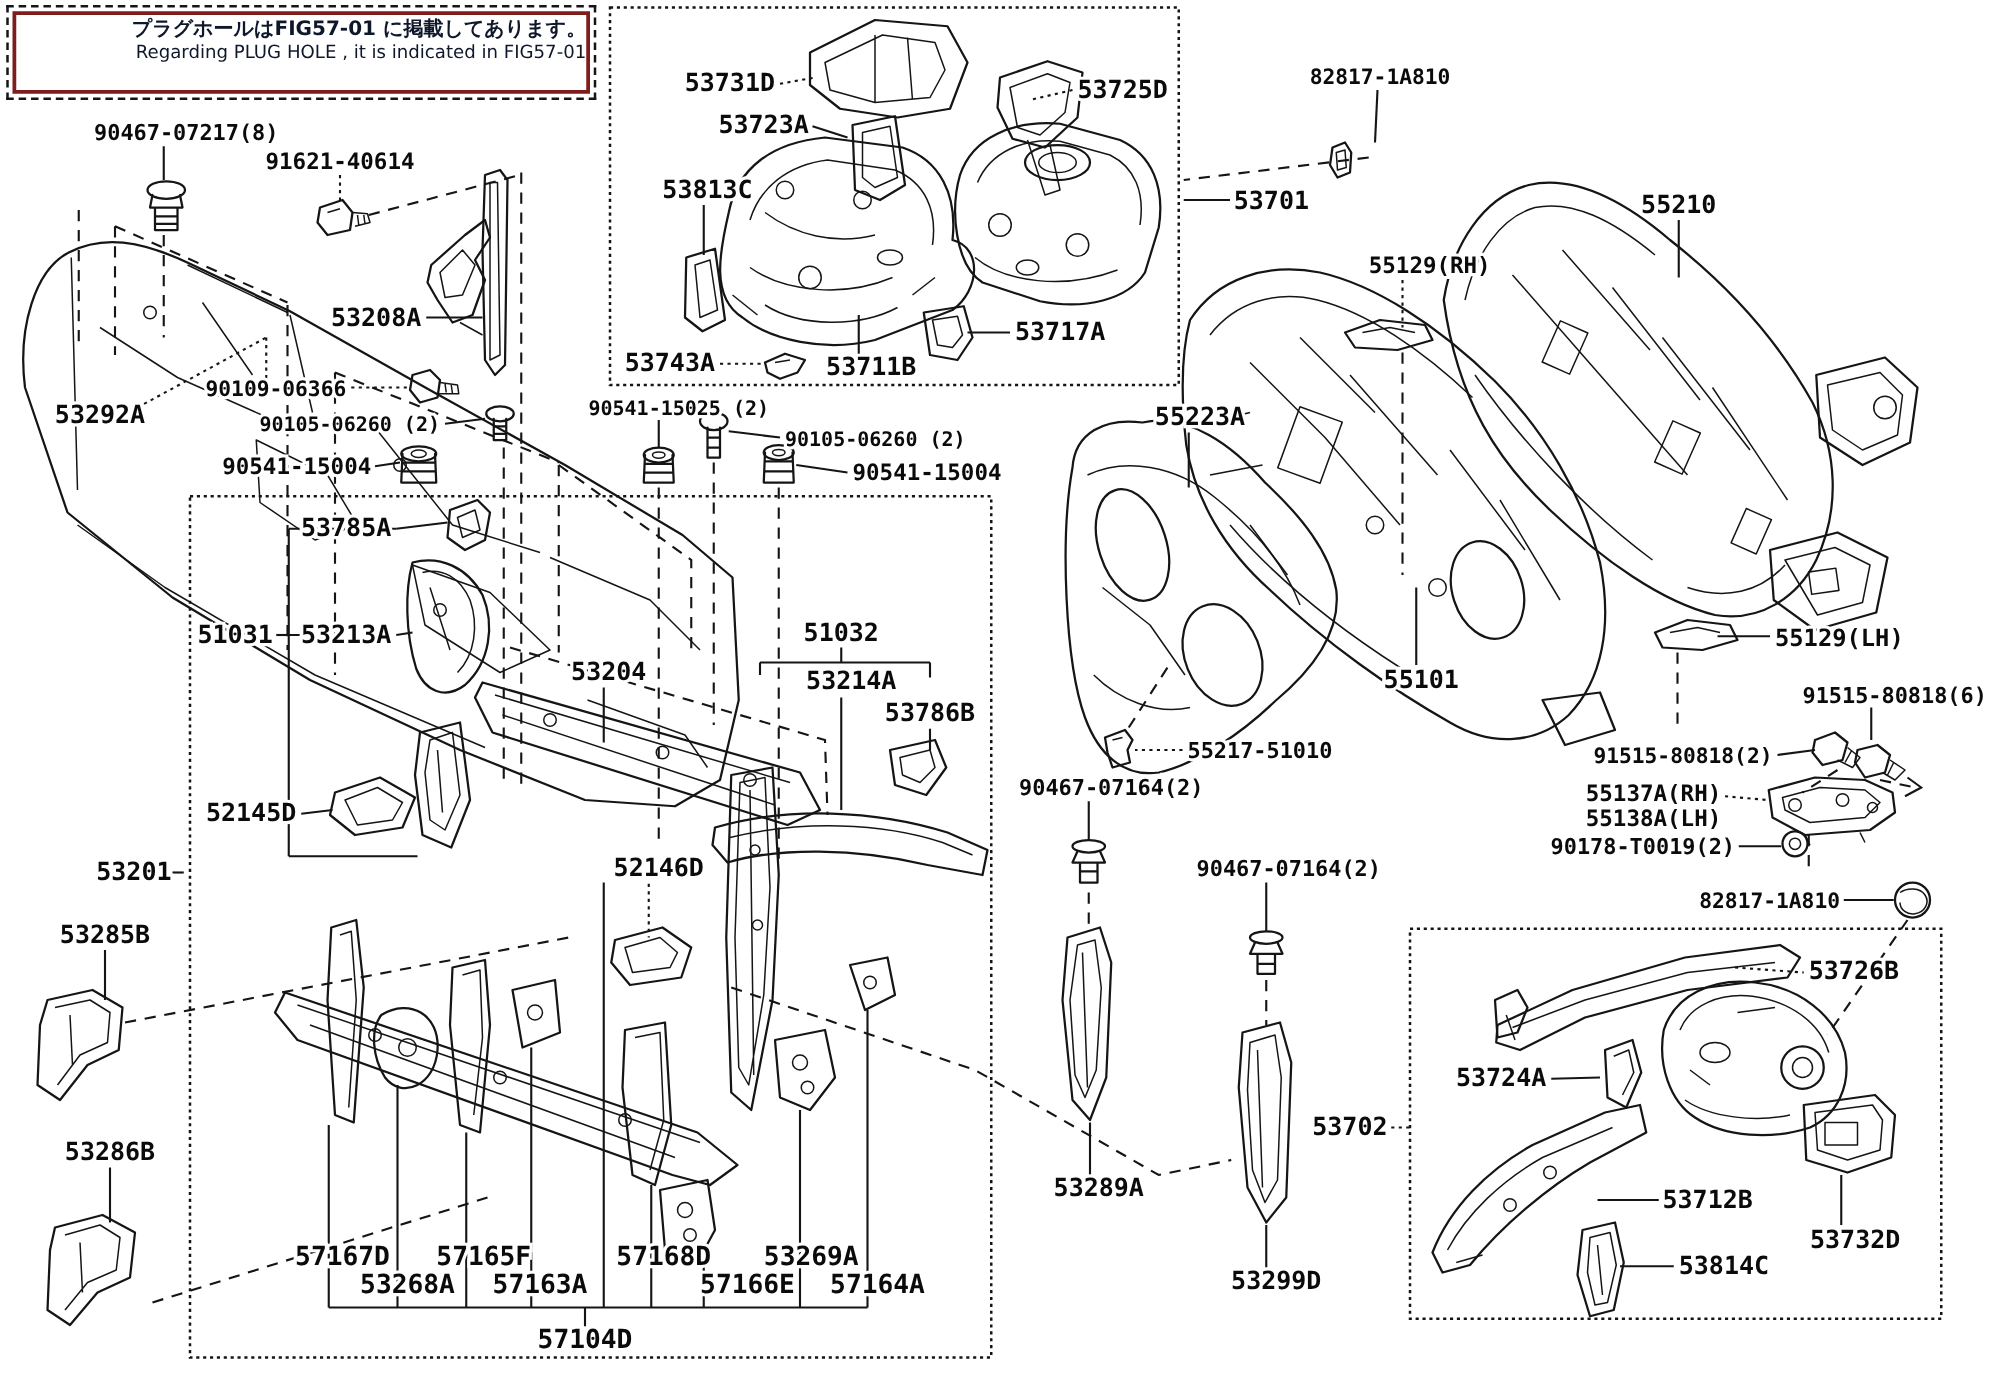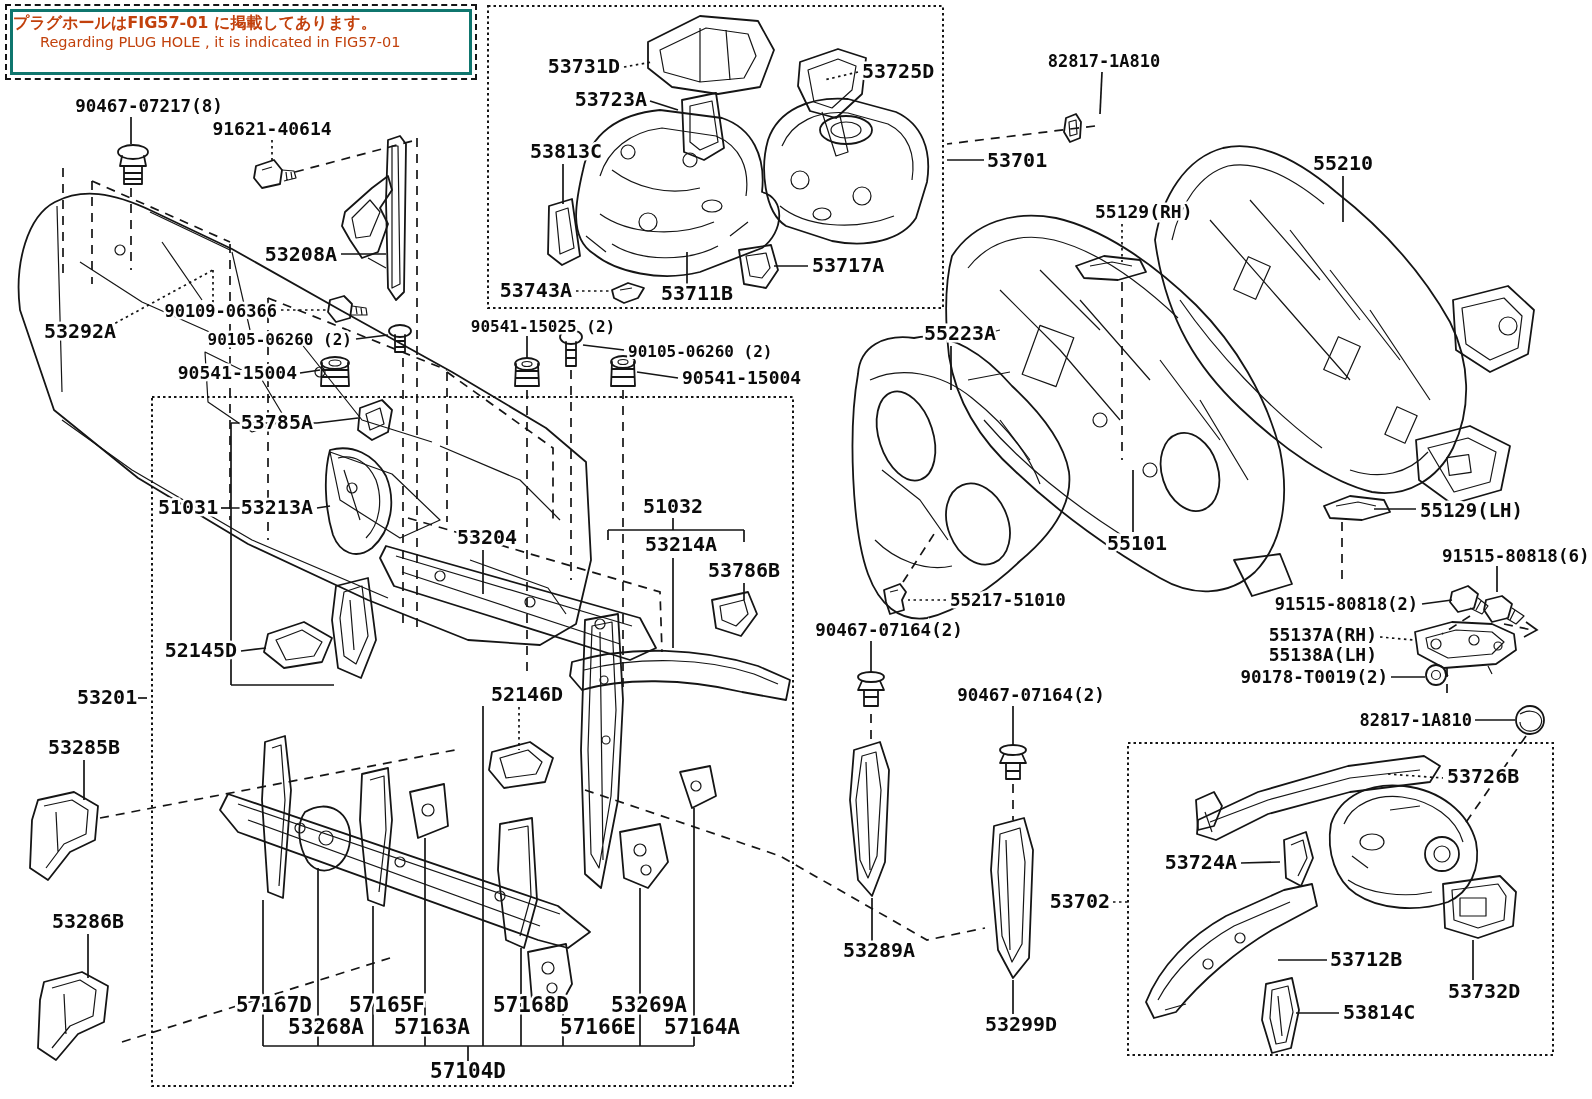--- a/index.html
+++ b/index.html
@@ -10,21 +10,21 @@
   .partthin{fill:none;stroke:#151515;stroke-width:1.2;stroke-linejoin:round;}
   .lead{fill:none;stroke:#151515;stroke-width:1.7;}
   .dot{fill:none;stroke:#151515;stroke-width:1.7;stroke-dasharray:2.5 3.5;}
   .dash{fill:none;stroke:#151515;stroke-width:1.7;stroke-dasharray:9 7;}
   .boxb{fill:none;stroke:#151515;stroke-width:2;stroke-dasharray:2.5 3;}
   .plabel{font-family:"DejaVu Sans Mono",monospace;font-weight:bold;fill:#0b0b0b;
           paint-order:stroke;stroke:#ffffff;stroke-width:5;}
   #note-box{position:absolute;left:5px;top:4px;width:472px;height:76px;
             border:2px dashed #151515;box-sizing:border-box;}
   #note-box-inner{position:absolute;left:3px;top:3px;right:3px;bottom:3px;
-            border:3px solid #0f766e;text-align:left;color:#c2410c;}
+            border:3px solid #7f1d1d;text-align:right;color:#0f172a;}
   #note-jp{font-family:"DejaVu Sans",sans-serif;font-weight:bold;font-size:16px;margin-top:1px;}
   #note-en{font-family:"DejaVu Sans",sans-serif;font-size:14.5px;margin-top:0px;margin-left:27px;}
   #note-ref{font-family:"DejaVu Sans Mono",monospace;font-weight:bold;font-size:17px;margin-top:1px;}
   #figure-code{position:absolute;right:10px;top:1070px;font-family:Liberation Serif, serif;
             font-weight:bold;font-size:19px;color:#0b0b0b;letter-spacing:1px;margin-top:28px;}
 </style>
 </head>
 <body>
 
 <div id="stage">

